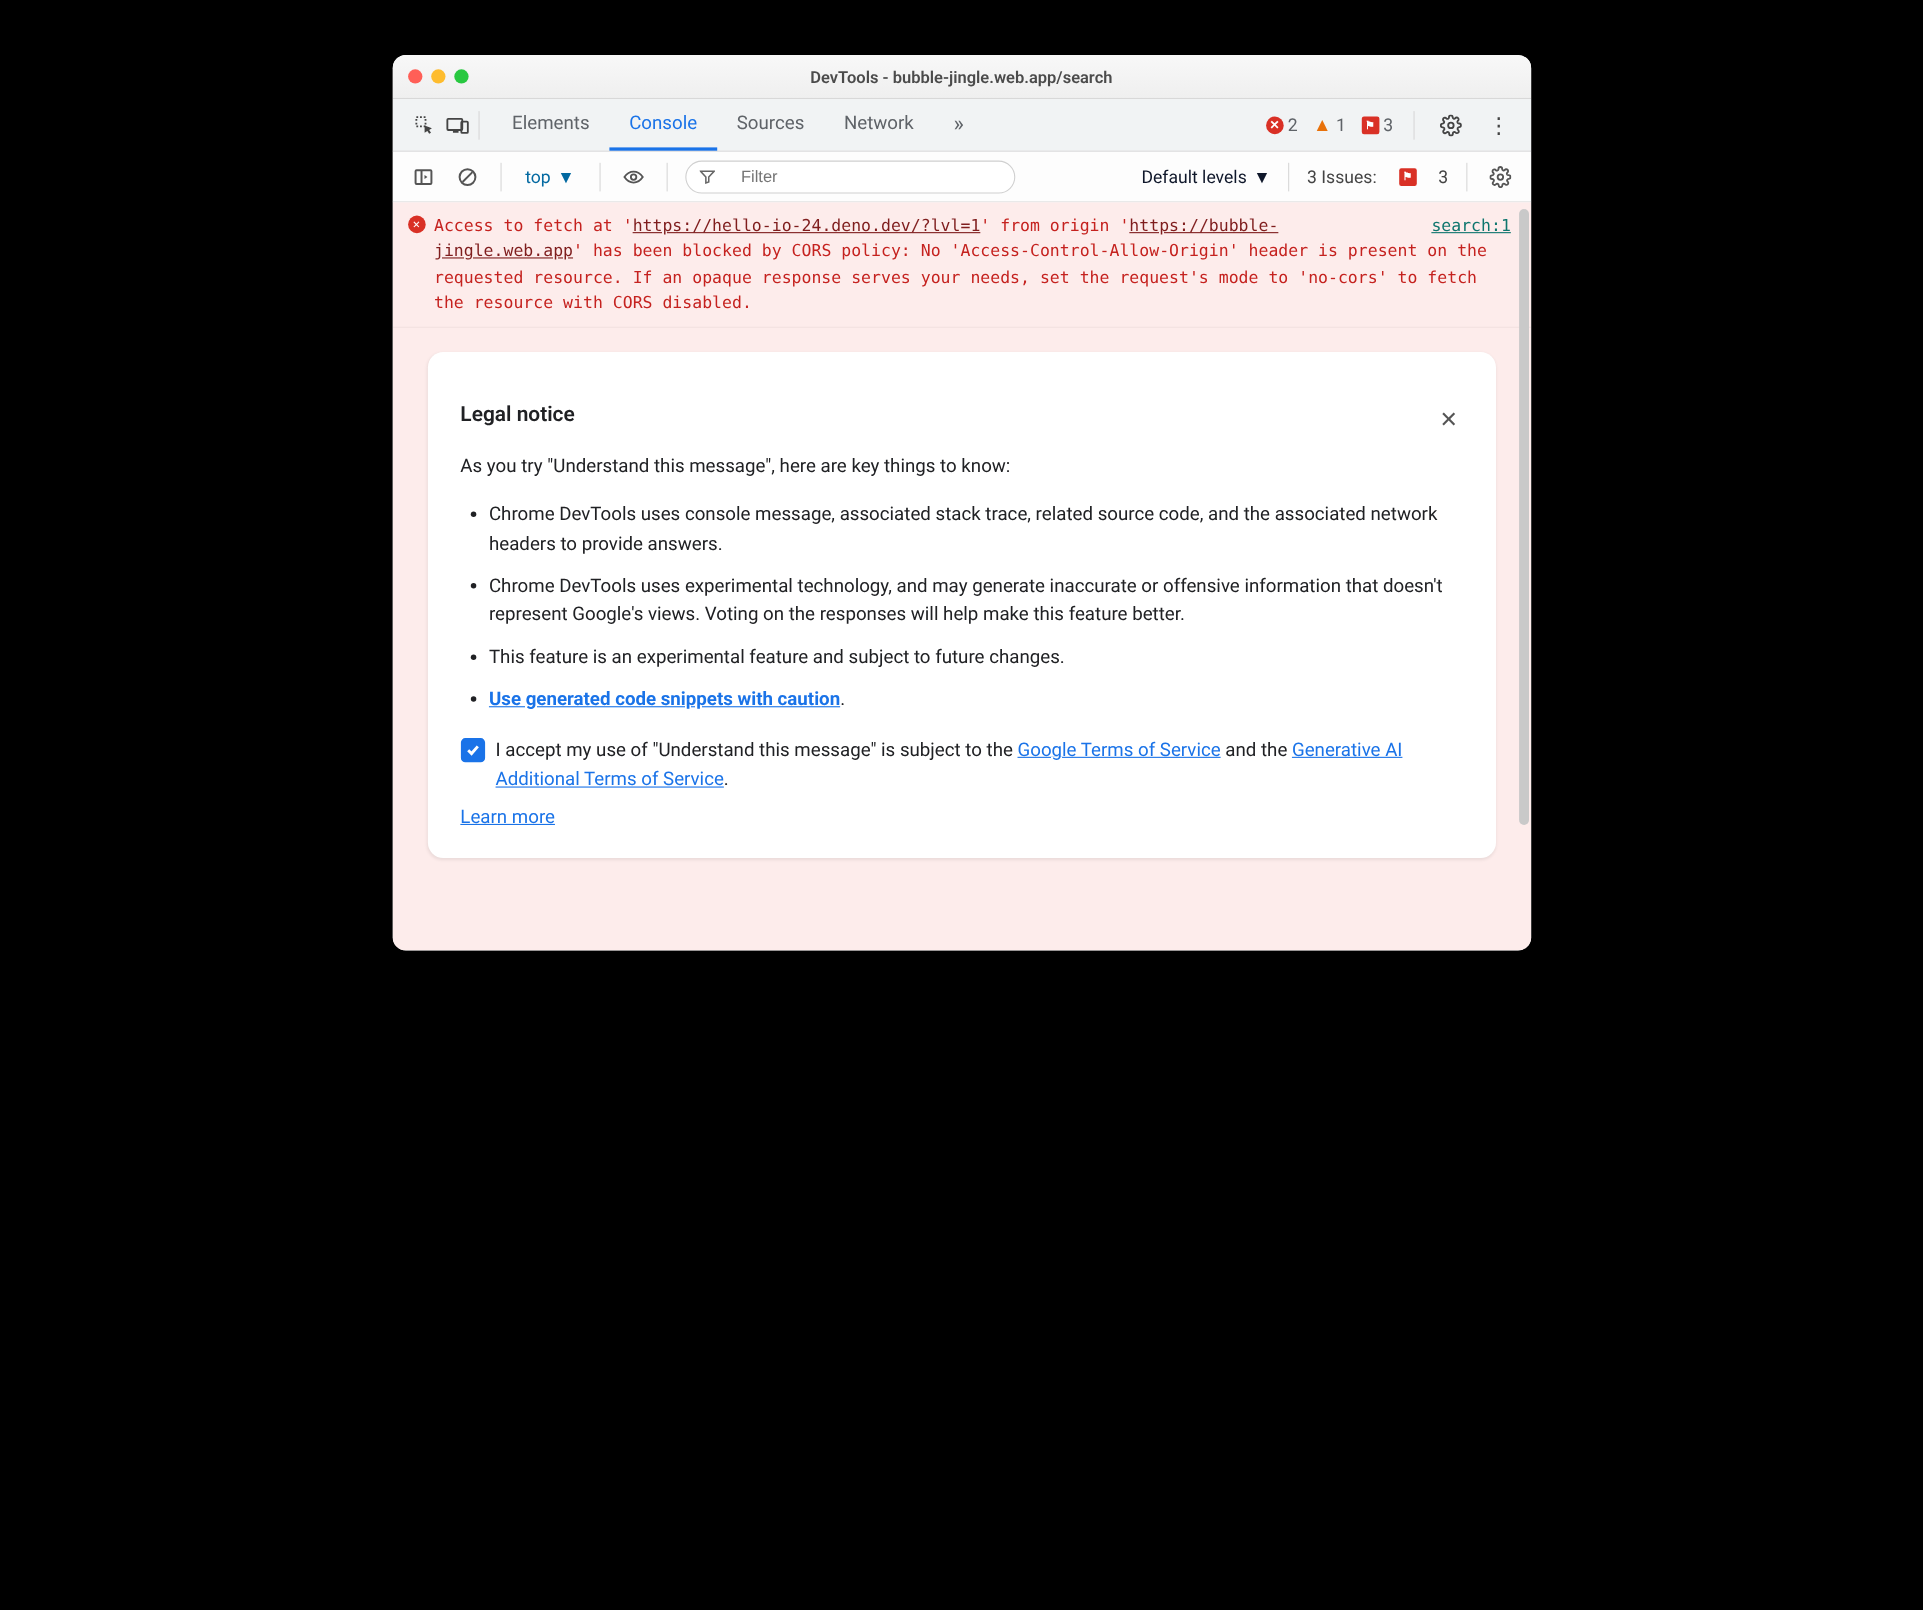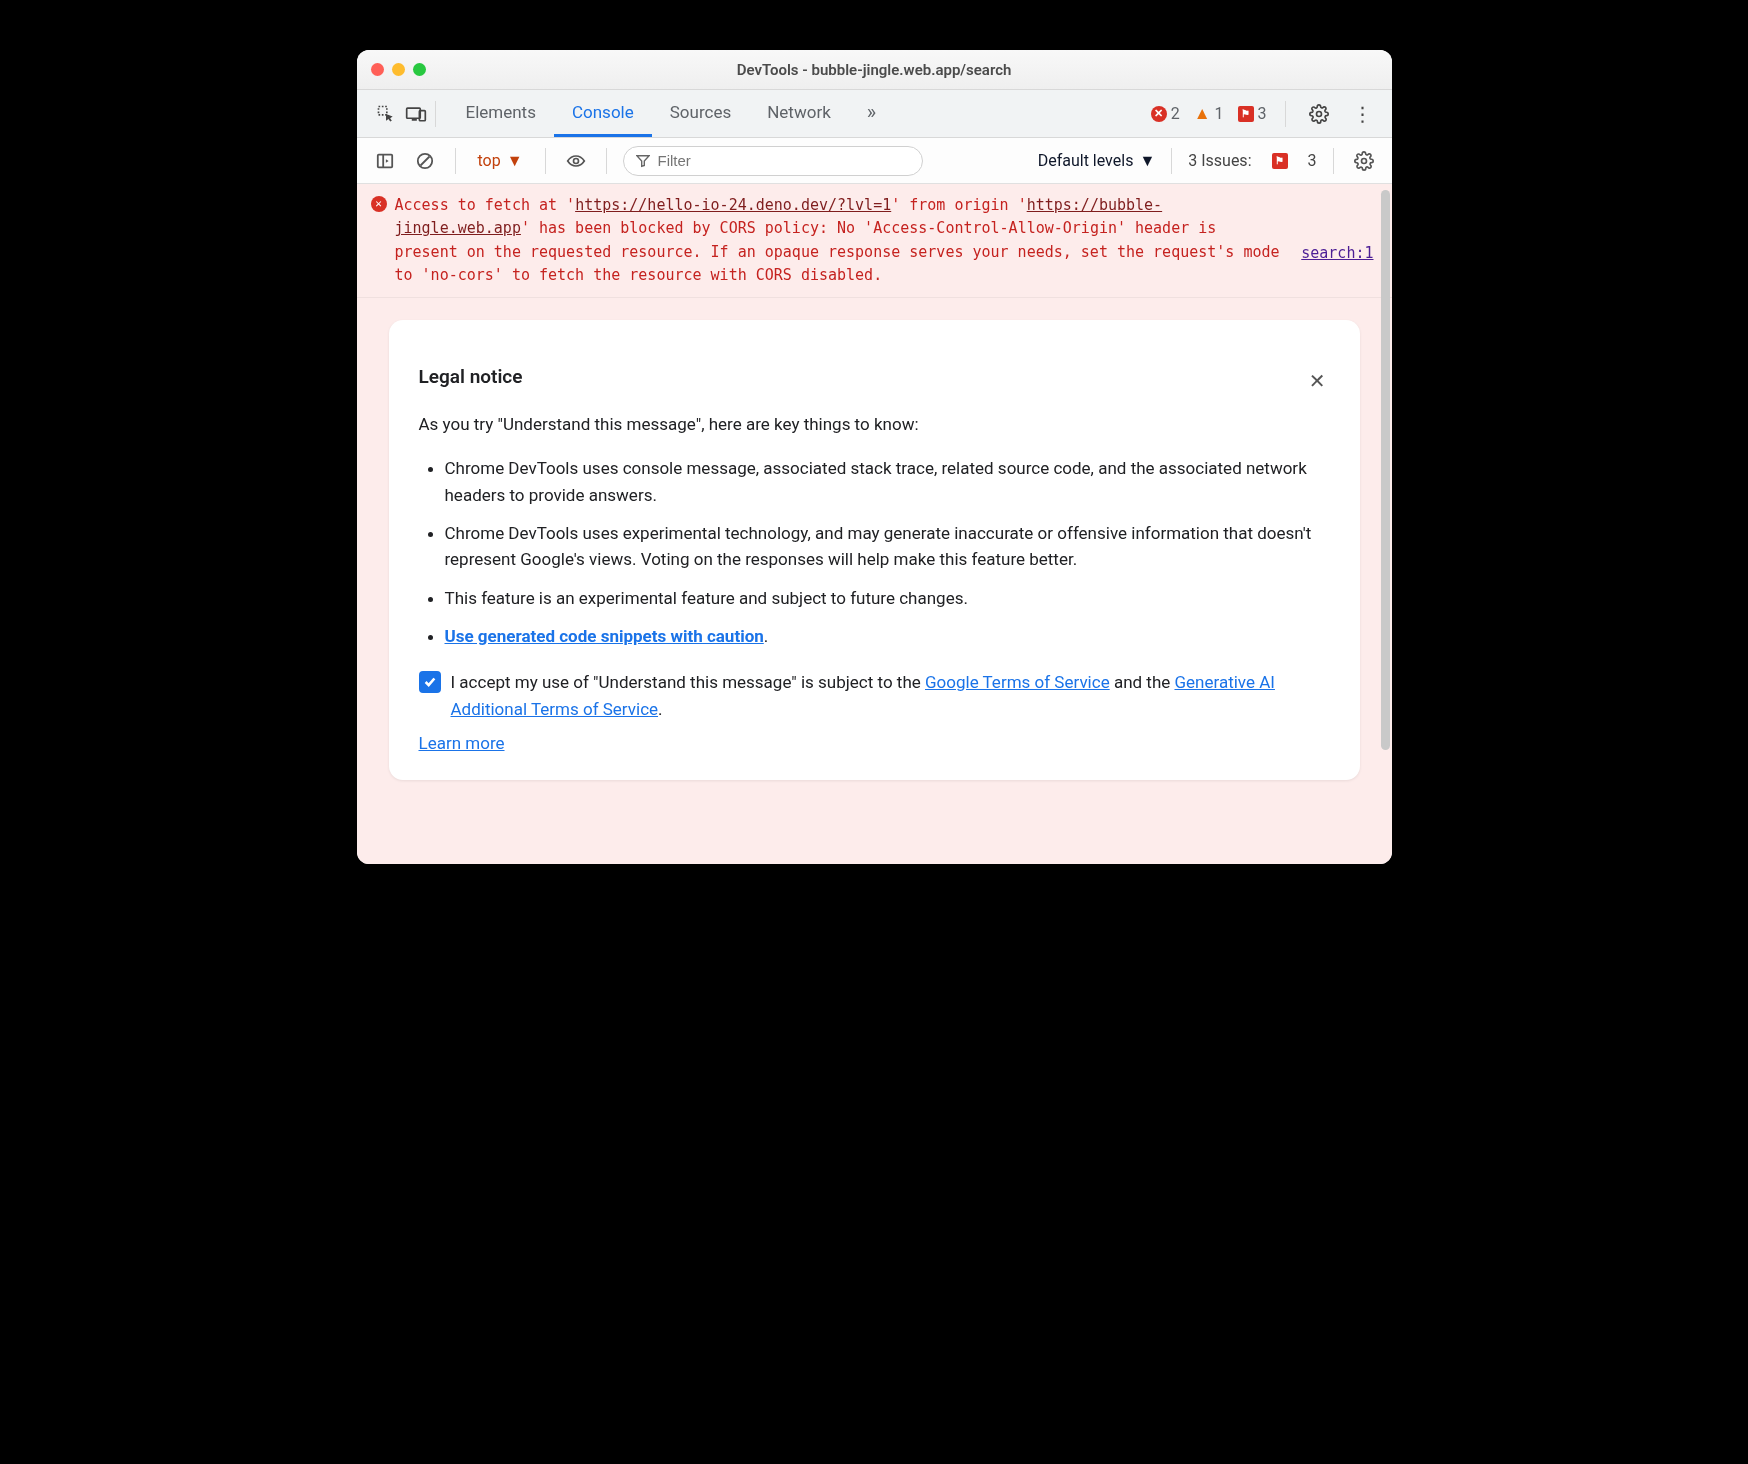--- a/index.html
+++ b/index.html
@@ -54,38 +54,38 @@
   .circle-red{width:16px;height:16px;border-radius:50%;background:#d93025;display:inline-flex;align-items:center;justify-content:center;color:#fff;font-size:11px;font-weight:bold;}
   .tri-warn{color:#e8710a;font-size:17px;}
   .sq-red{width:16px;height:16px;background:#d93025;display:inline-flex;align-items:center;justify-content:center;color:#fff;font-size:10px;font-weight:bold;border-radius:2px;}
   .divider{width:1px;height:26px;background:#d8d8d8;margin:0 4px;}
   
   .filterbar{
     height:46px;background:#fdfdfd;border-bottom:1px solid #e0e0e0;
     display:flex;align-items:center;padding:0 14px;gap:12px;
   }
   .filterbar .icon-btn{display:flex;align-items:center;justify-content:center;width:28px;height:28px;color:#555;}
-  .ctx-select{display:flex;align-items:center;gap:6px;font-size:16px;color:#c2410c;padding:0 6px;cursor:pointer;}
+  .ctx-select{display:flex;align-items:center;gap:6px;font-size:16px;color:#0369a1;padding:0 6px;cursor:pointer;}
   .filter-input{
     flex:0 0 300px;height:30px;border:1px solid #d0d0d0;border-radius:16px;
-    display:flex;align-items:center;padding:0 12px;gap:8px;color:#666;background:#fff;
+    display:flex;align-items:center;padding:0 12px;gap:24px;color:#666;background:#fff;
   }
   .filter-input input{border:none;outline:none;flex:1;font-size:15px;background:transparent;}
   .levels{font-size:16px;color:#0f172a;display:flex;align-items:center;gap:6px;cursor:pointer;margin-left:auto;}
   .issues{font-size:16px;color:#444;display:flex;align-items:center;gap:20px;}
   
   .console-area{background:#fdeceb;position:relative;min-height:680px;}
   .msg{
     padding:10px 18px 10px 38px;
     font-family:Menlo,Consolas,monospace;font-size:15px;line-height:1.55;
     color:#c5221f;position:relative;border-bottom:1px solid rgba(0,0,0,0.05);
   }
   .msg .err-icon{position:absolute;left:14px;top:12px;}
   .msg a{color:#7f1d1d;text-decoration:underline;}
-  .msg .src-link{float:right;color:#4c1d95;margin-left:16px;margin-top:48px;}
+  .msg .src-link{float:right;color:#0f766e;margin-left:16px;}
   
   .card{
     margin:22px 32px;background:#fff;border-radius:14px;
     box-shadow:0 1px 3px rgba(0,0,0,0.08);
     padding:42px 30px 24px 30px;
     font-size:17px;color:#202124;line-height:1.55;
   }
   .card-head{display:flex;justify-content:space-between;align-items:flex-start;margin-bottom:8px;}
   .card h2{font-size:19px;font-weight:600;}
   .close-x{font-size:20px;color:#555;cursor:pointer;padding:4px;}

